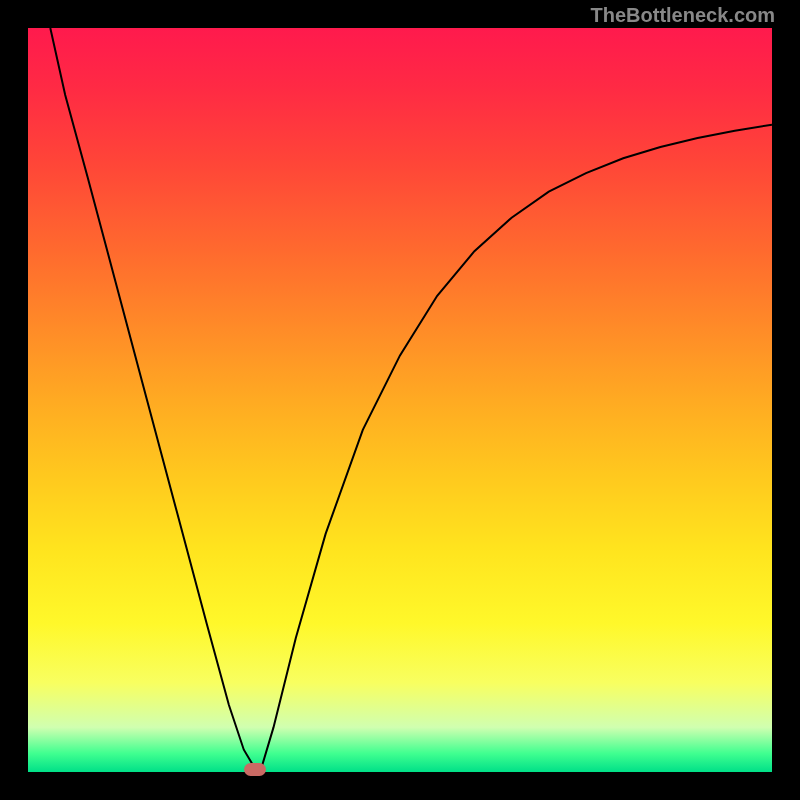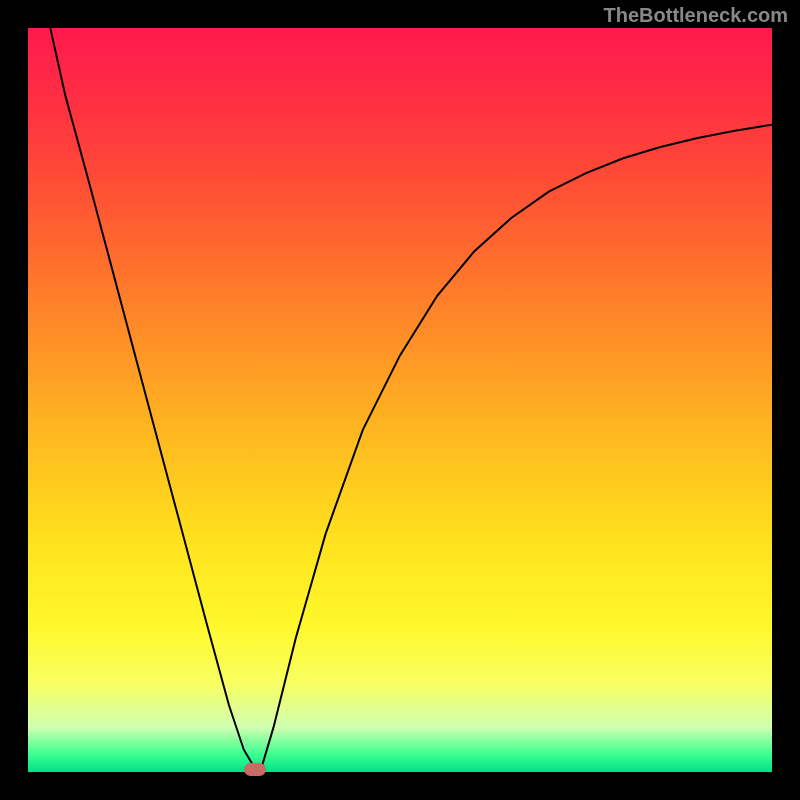--- a/index.html
+++ b/index.html
@@ -6,21 +6,21 @@
   body {
     width: 800px;
     height: 800px;
     background: #000;
     position: relative;
     overflow: hidden;
   }
   .watermark {
     position: absolute;
     top: 4px;
-    right: 12px;
+    right: 25px;
     font-family: Arial, sans-serif;
     font-size: 20px;
     font-weight: bold;
     color: #888;
     z-index: 10;
   }
   .chart-box {
     position: absolute;
     top: 28px;
     left: 28px;

